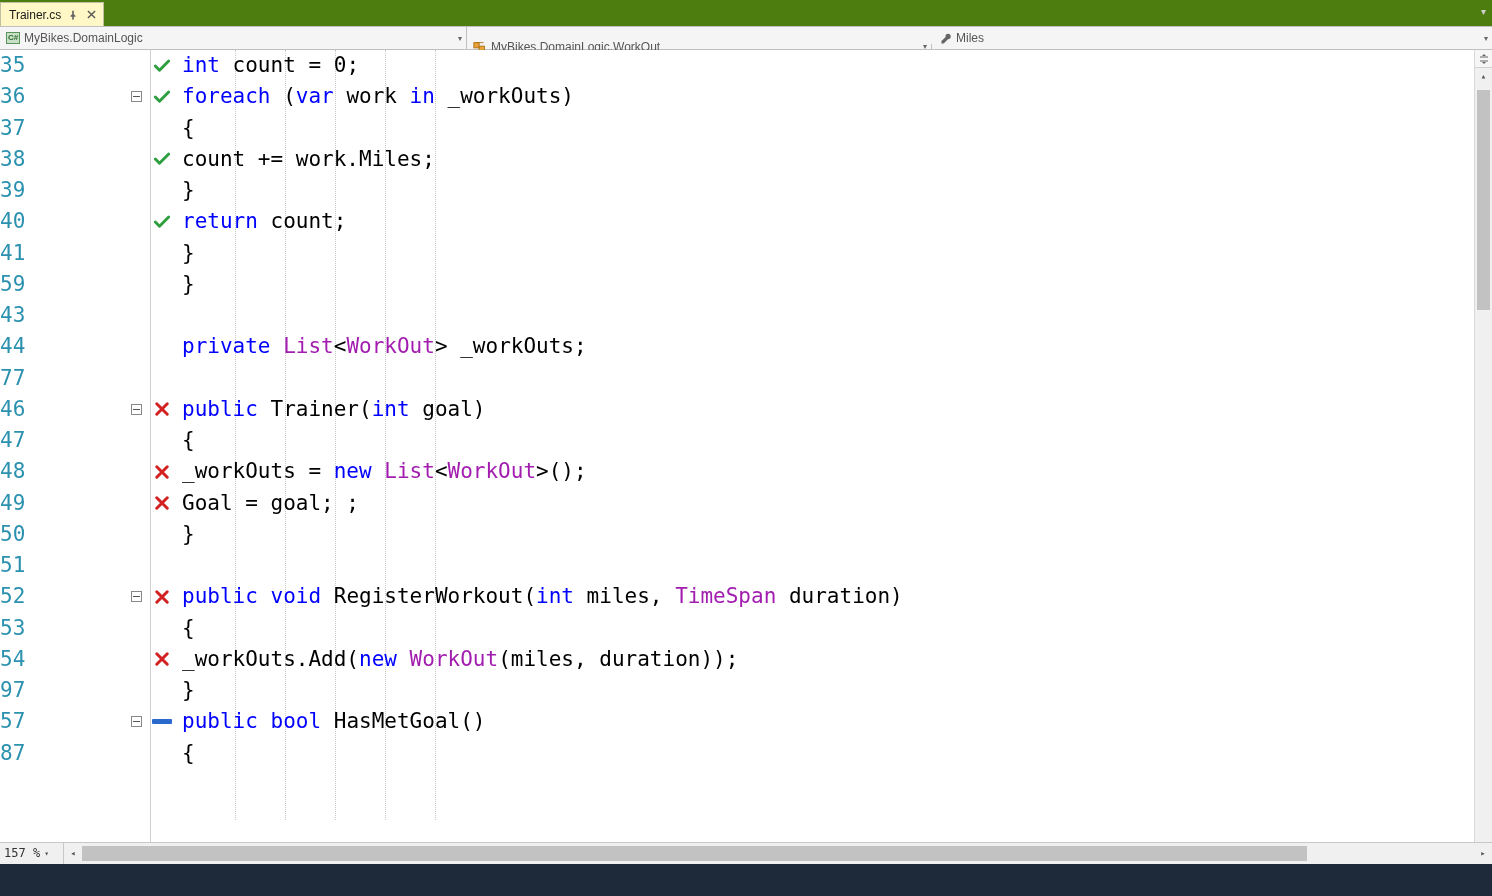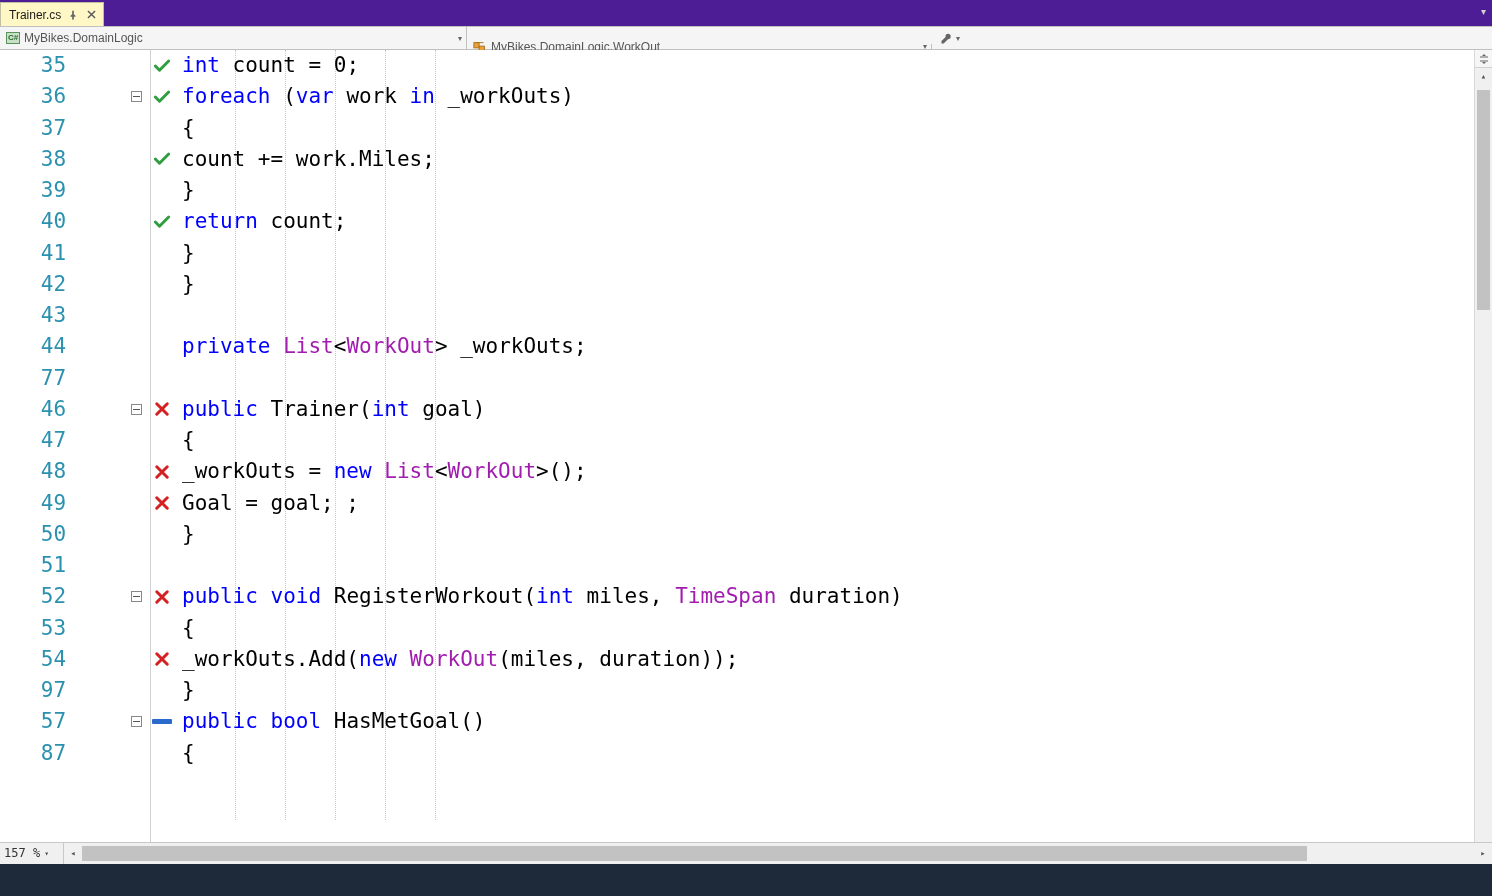--- a/index.html
+++ b/index.html
@@ -13,21 +13,21 @@
   }
   .editor-container {
     background: #1e2a3a;
     width: 100%;
     height: 100%;
     display: flex;
     flex-direction: column;
   }
   
   .tab-bar {
-    background: #4c1d95;
+    background: #4d7c0f;
     height: 26px;
     display: flex;
     align-items: flex-end;
     position: relative;
   }
   .tab {
     background: #fff8c6;
     border: 1px solid #c0c0a0;
     border-bottom: none;
     padding: 3px 6px 3px 8px;
@@ -93,21 +93,21 @@
   }
   .nav-icon.class-icon svg { width: 14px; height: 14px; }
   .nav-icon.member-icon svg { width: 13px; height: 13px; }
   .code-row {
     display: flex;
     height: 31.25px;
     align-items: center;
   }
   .ln {
     width: 125px;
-    text-align: center;
+    text-align: left;
     padding-right: 18px;
     color: #2b91af;
     flex: none;
   }
   .fold {
     width: 22px;
     flex: none;
     display: flex;
     align-items: center;
     justify-content: center;
@@ -305,20 +305,21 @@
       </span>
       <span class="nav-text">MyBikes.DomainLogic.WorkOut</span>
       <span class="nav-arrow">▾</span>
     </div>
     <div class="nav-dropdown">
       <span class="nav-icon member-icon">
         <svg viewBox="0 0 16 16">
             <path d="M11 2a3 3 0 0 0-2.8 4L3 11.2V14h2.8L11 8.8A3 3 0 1 0 11 2z" fill="#666"></path>
           </svg>
       </span>
+      <span class="nav-text">Miles</span>
       <span class="nav-arrow">▾</span>
     </div>
   </div>
 
   <div class="editor-body-wrapper">
 
     <div class="fold-vert"></div>
 
     <div class="code-indent-guides" id="indent-guides">
         <div class="cguide" style="left: 235px; top: 0px; bottom: 22px;"></div>
@@ -390,21 +391,21 @@
           <div class="code-text"><span>                </span><span class="kw">return</span><span> count;</span></div>
         </div>
         <div class="code-row">
           <div class="ln">41</div>
           <div class="fold"></div>
           <div class="ind"></div>
           <div class="track"></div>
           <div class="code-text"><span>            }</span></div>
         </div>
         <div class="code-row">
-          <div class="ln">42</div>
+          <div class="ln">59</div>
           <div class="fold"></div>
           <div class="ind"></div>
           <div class="track"></div>
           <div class="code-text"><span>        }</span></div>
         </div>
         <div class="code-row">
           <div class="ln">43</div>
           <div class="fold"></div>
           <div class="ind"></div>
           <div class="track"></div>

